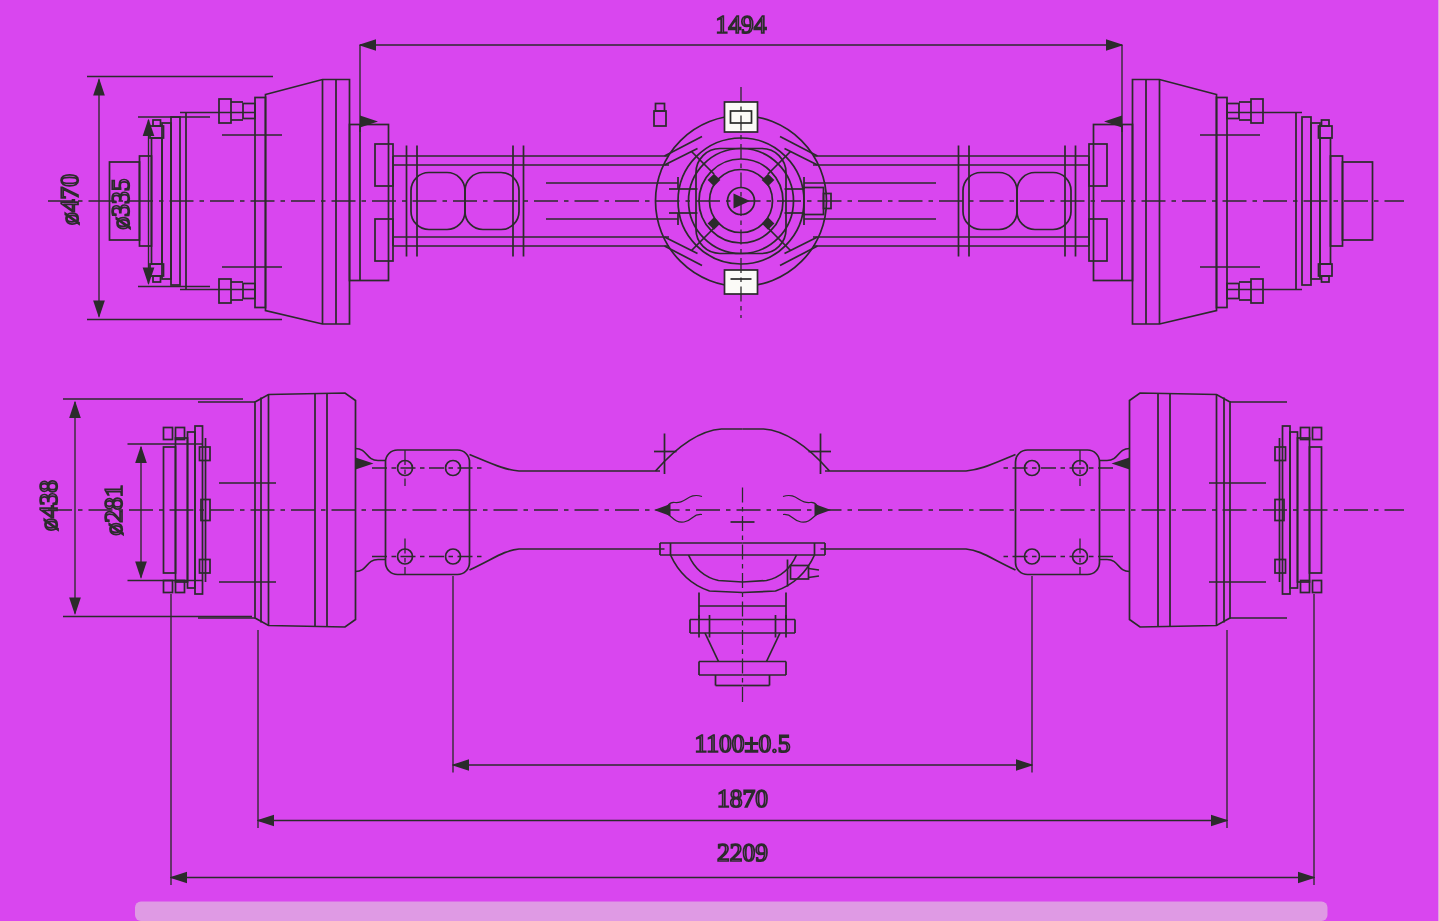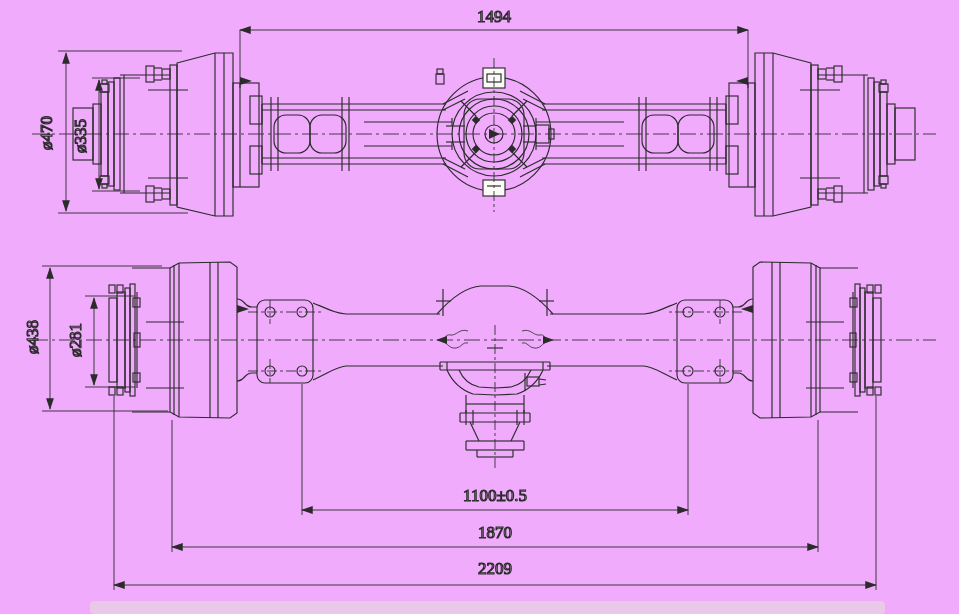--- a/index.html
+++ b/index.html
@@ -1,16 +1,16 @@
 <!DOCTYPE html>
 <html><head>
 <meta charset="utf-8">
 <style>
   html,body{margin:0;padding:0;background:#e9e7e3;}
-  .sheet{position:relative;width:959px;height:614px;background:#f0abfc;overflow:hidden;
+  .sheet{position:relative;width:959px;height:614px;background:#d946ef;overflow:hidden;
          font-family:"Liberation Serif", serif;}
   svg{position:absolute;left:0;top:0;}
   .ln  *{stroke:#2b2b2b;fill:none;stroke-width:1.15;}
   .ln .thin{stroke-width:.8;}
   .ln .cl{stroke-width:.85;stroke-dasharray:16 4 3 4;}
   .ln .dsh{stroke-width:.85;stroke-dasharray:10 3 3 3;}
   .ln .dim{stroke-width:.9;}
   .ln .solid{fill:#2b2b2b;stroke:none;}
   .ln .bgfill{fill:#fbfaf7;}
   text{font-family:"Liberation Serif", serif;fill:#1c1c1c;stroke:none;}

